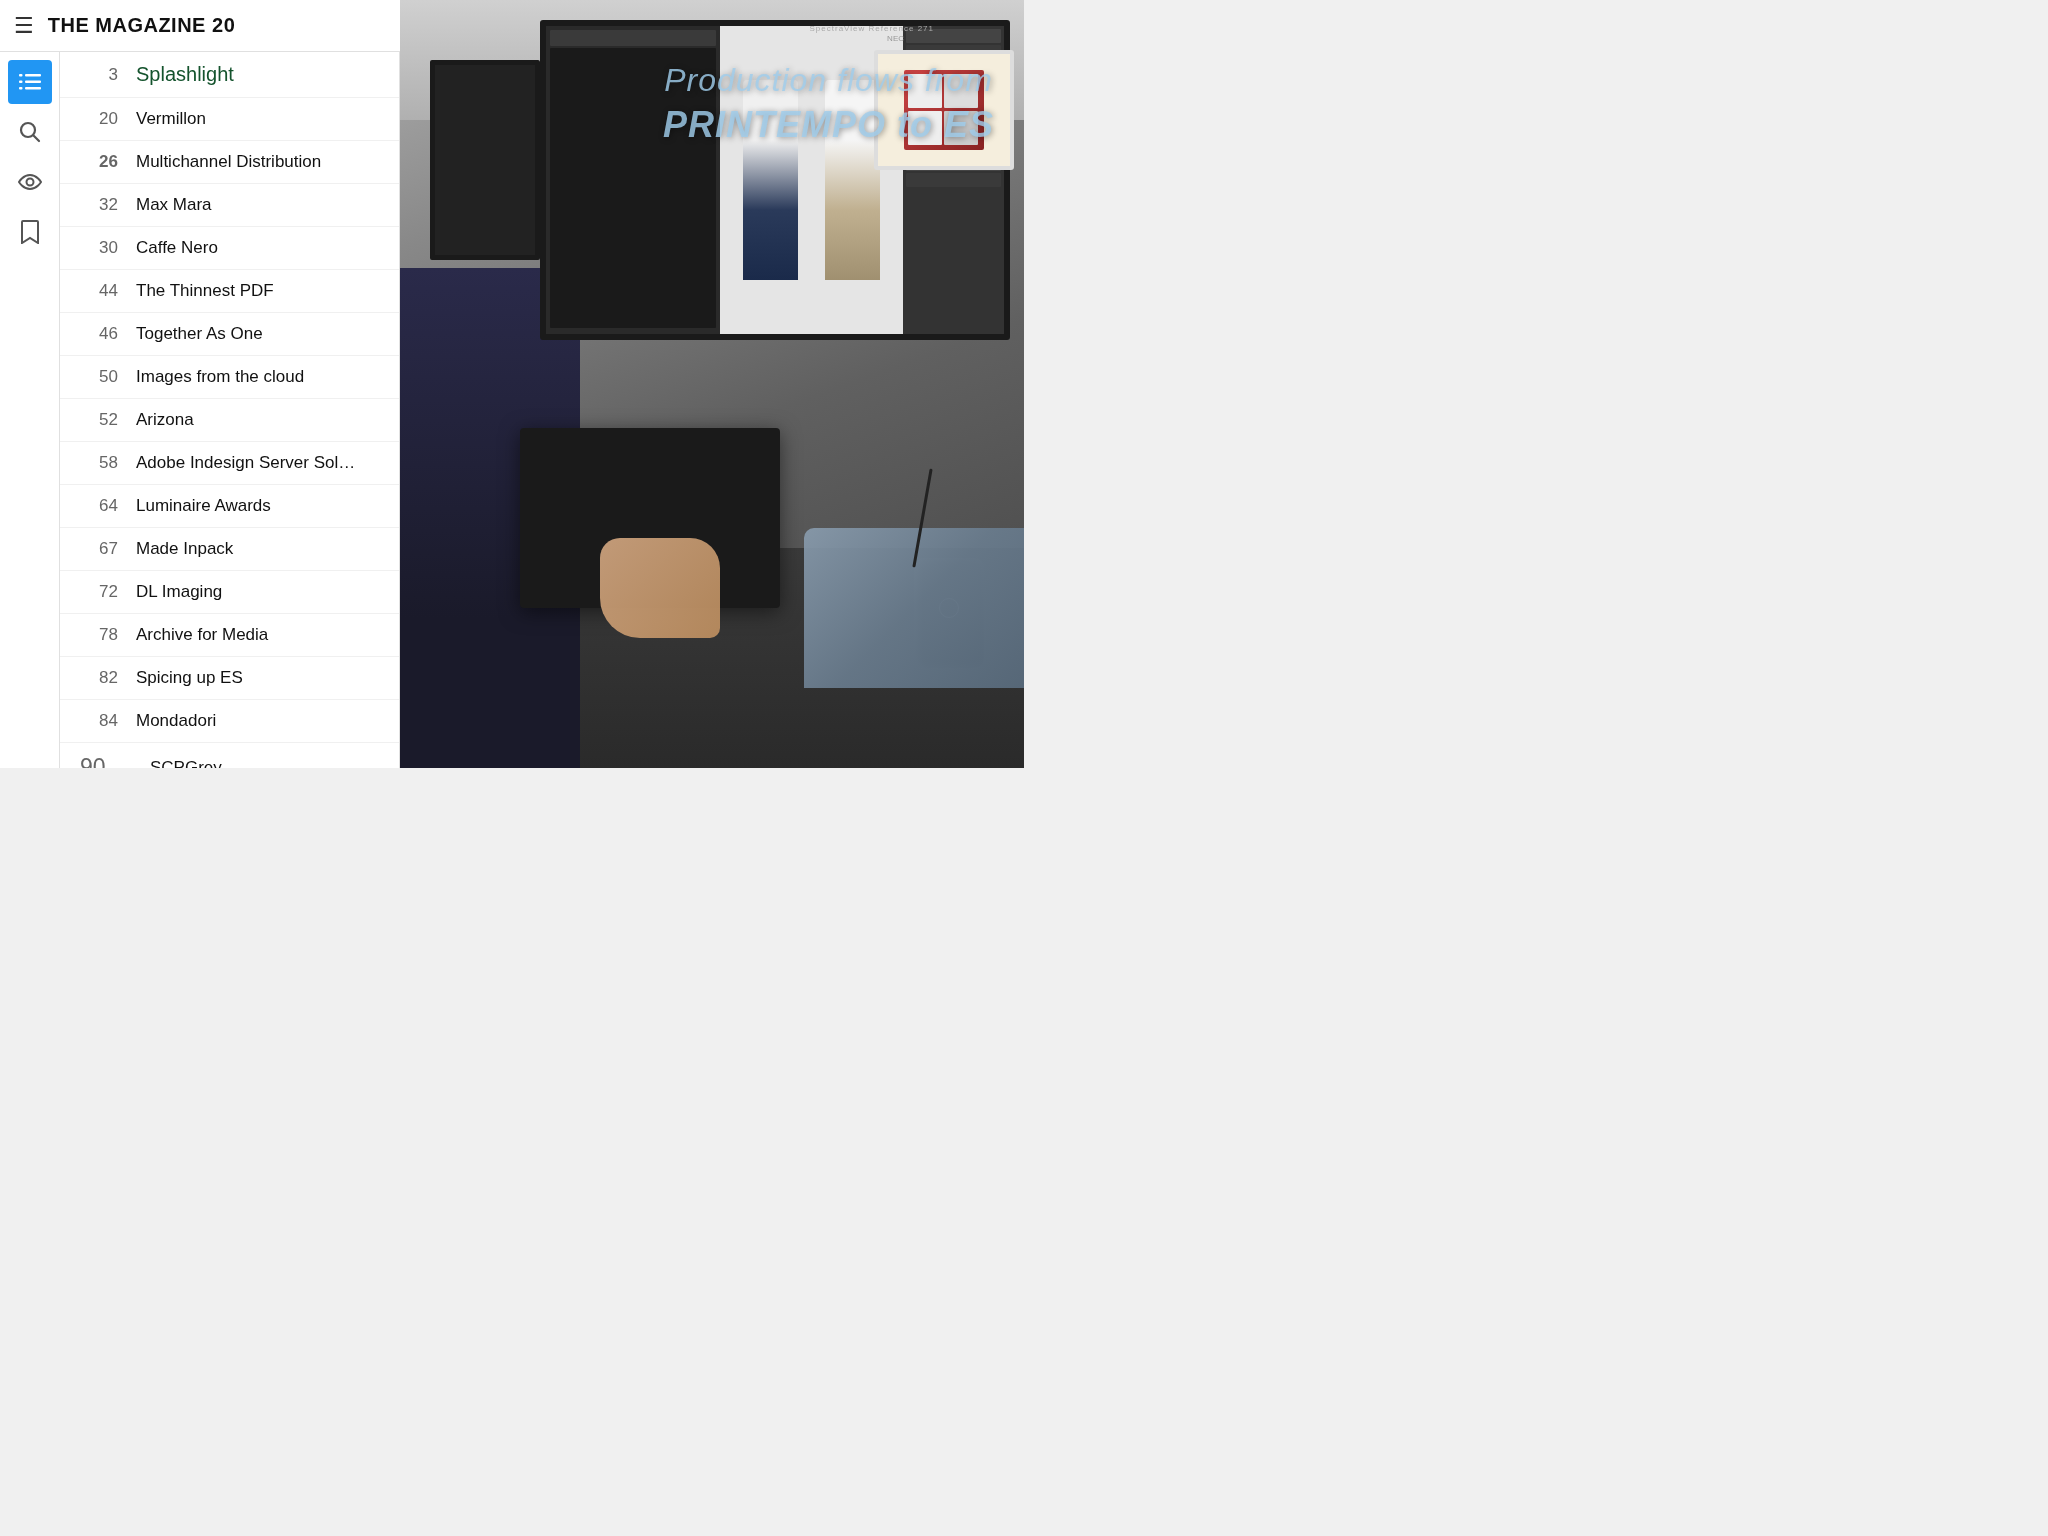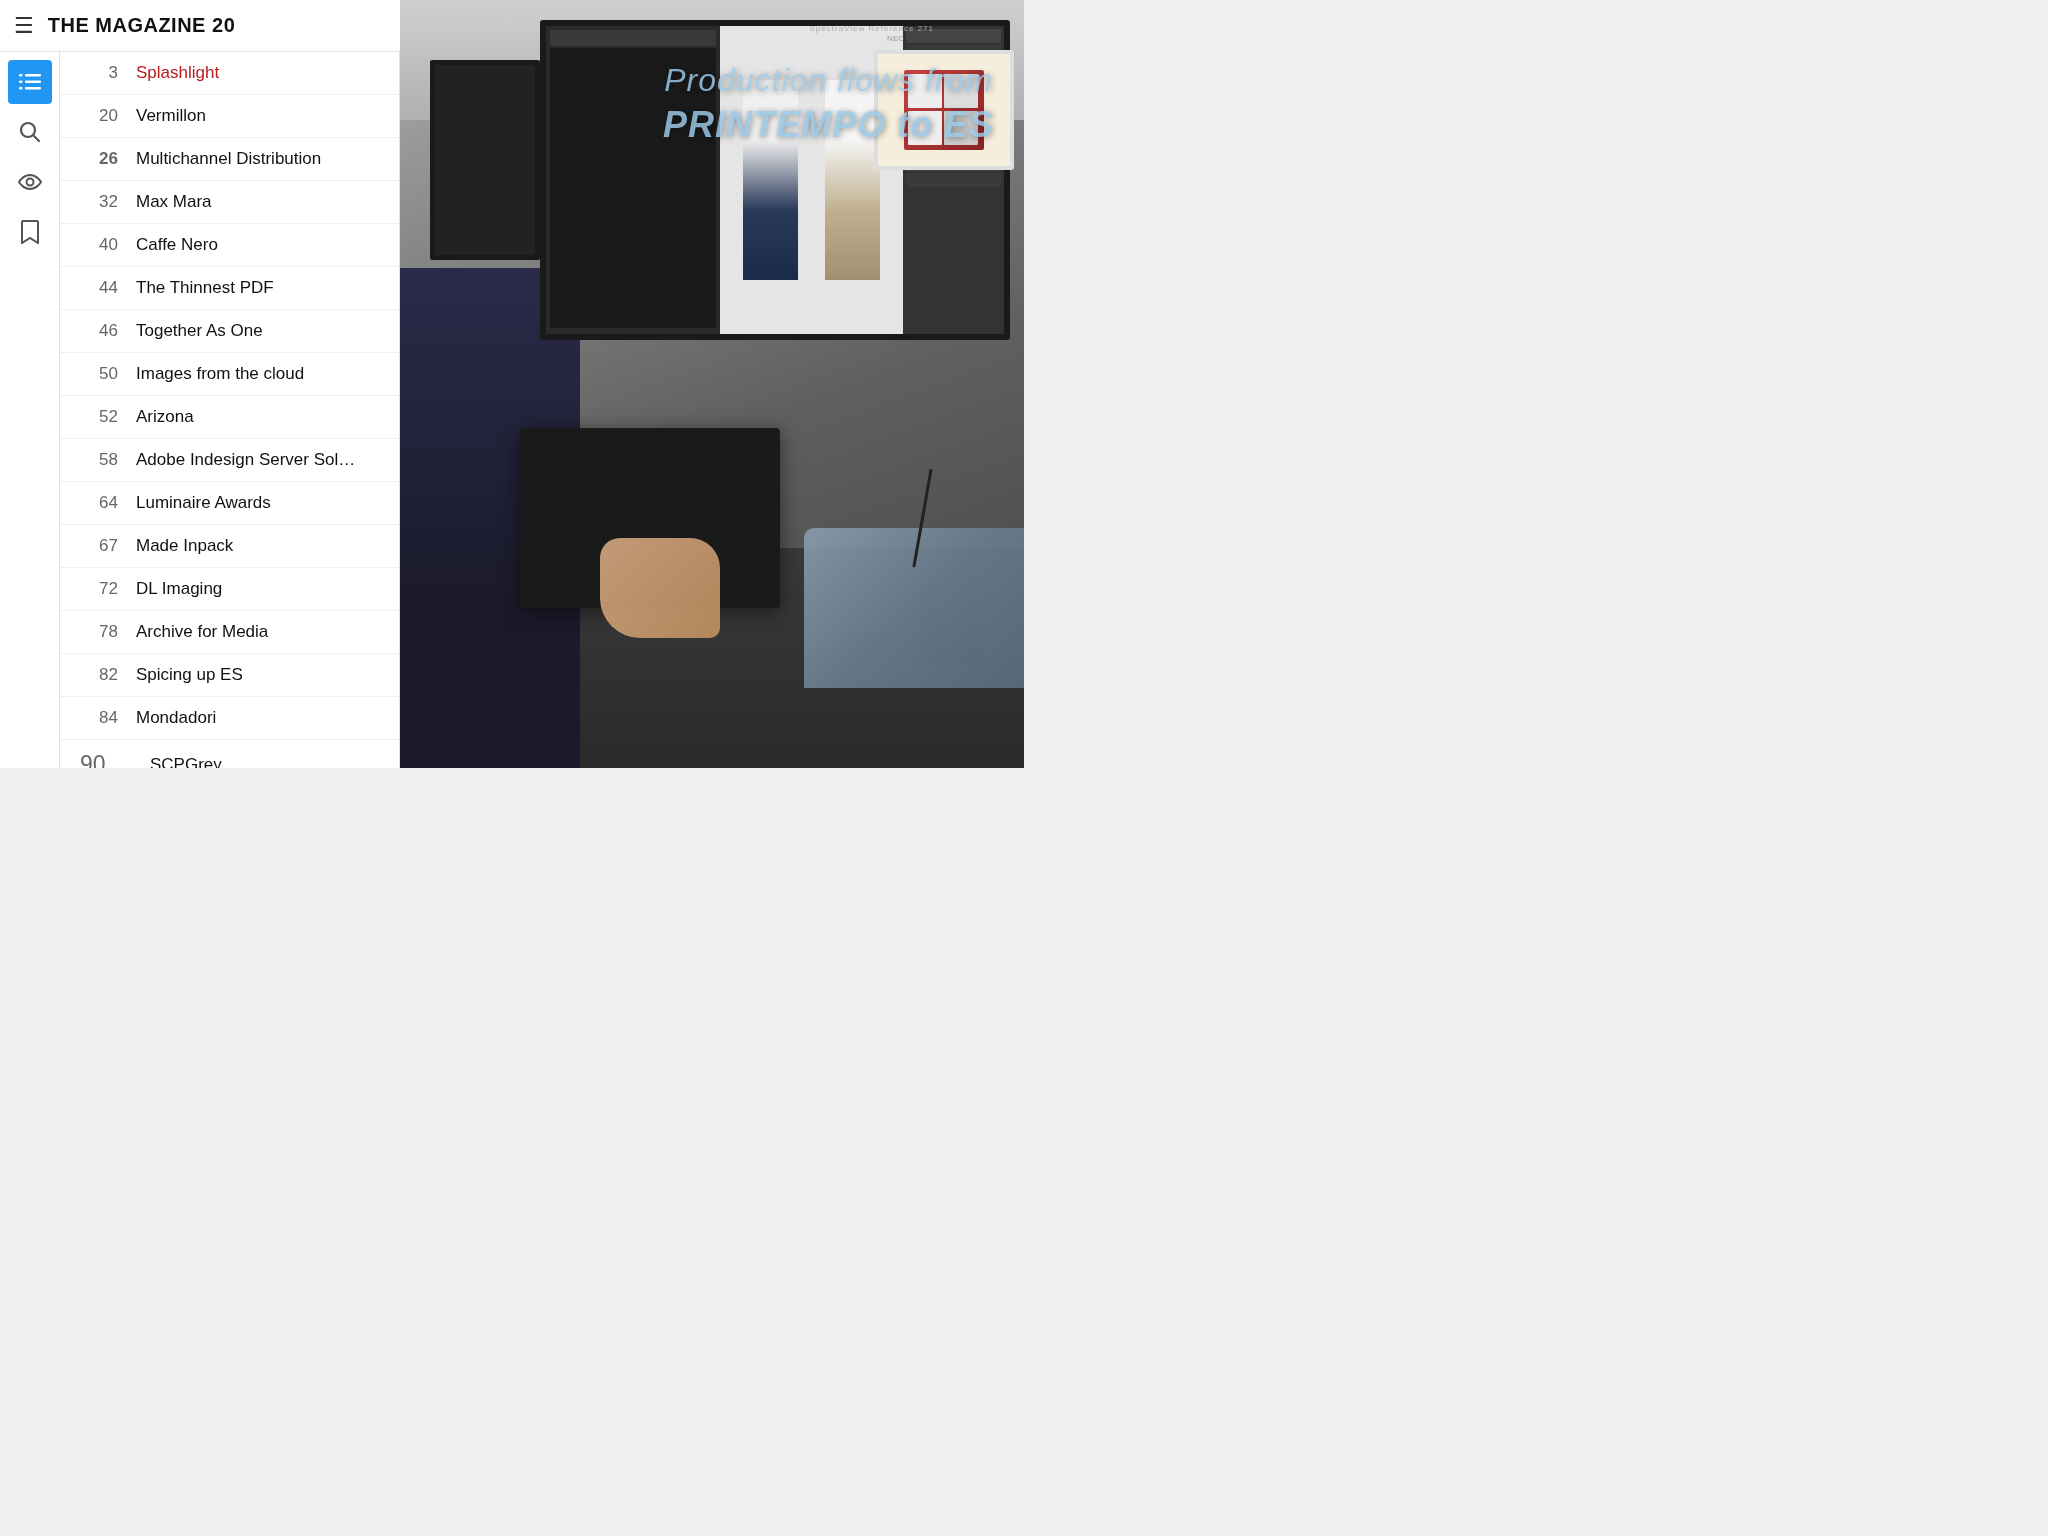--- a/index.html
+++ b/index.html
@@ -53,36 +53,36 @@
       <path d="M2 1H16C16.55 1 17 1.45 17 2V23L9 18L1 23V2C1 1.45 1.45 1 2 1Z" stroke="#555" stroke-width="2" fill="none"></path>
     </svg>
   </div>
 
 </div>
 
 <div style="width:340px;background:#fff;overflow-y:auto;border-right:1px solid #e0e0e0;margin-top:52px;flex-shrink:0;height:calc(768px - 52px);">
   <ul style="list-style:none;padding:0;margin:0;" id="toc-list">
       <li style="display: flex; align-items: center; padding: 11px 20px; cursor: pointer; border-bottom: 1px solid rgb(240, 240, 240);">
         <span style="font-size: 17px; color: rgb(102, 102, 102); width: 38px; text-align: right; margin-right: 18px; flex-shrink: 0; font-weight: 400;">3</span>
-        <span style="font-size: 17px; color: #b91c1c; font-weight: 400;">Splashlight</span>
+        <span style="font-size: 20px; color: #14532d; font-weight: 400;">Splashlight</span>
       </li>
       <li style="display: flex; align-items: center; padding: 11px 20px; cursor: pointer; border-bottom: 1px solid rgb(240, 240, 240);">
         <span style="font-size: 17px; color: rgb(102, 102, 102); width: 38px; text-align: right; margin-right: 18px; flex-shrink: 0; font-weight: 400;">20</span>
         <span style="font-size: 17px; color: rgb(17, 17, 17); font-weight: 400;">Vermillon</span>
       </li>
       <li style="display: flex; align-items: center; padding: 11px 20px; cursor: pointer; border-bottom: 1px solid rgb(240, 240, 240);">
         <span style="font-size: 17px; color: rgb(102, 102, 102); width: 38px; text-align: right; margin-right: 18px; flex-shrink: 0; font-weight: 700;">26</span>
         <span style="font-size: 17px; color: rgb(17, 17, 17); font-weight: 400;">Multichannel Distribution</span>
       </li>
       <li style="display: flex; align-items: center; padding: 11px 20px; cursor: pointer; border-bottom: 1px solid rgb(240, 240, 240);">
         <span style="font-size: 17px; color: rgb(102, 102, 102); width: 38px; text-align: right; margin-right: 18px; flex-shrink: 0; font-weight: 400;">32</span>
         <span style="font-size: 17px; color: rgb(17, 17, 17); font-weight: 400;">Max Mara</span>
       </li>
       <li style="display: flex; align-items: center; padding: 11px 20px; cursor: pointer; border-bottom: 1px solid rgb(240, 240, 240);">
-        <span style="font-size: 17px; color: rgb(102, 102, 102); width: 38px; text-align: right; margin-right: 18px; flex-shrink: 0; font-weight: 400;">40</span>
+        <span style="font-size: 17px; color: rgb(102, 102, 102); width: 38px; text-align: right; margin-right: 18px; flex-shrink: 0; font-weight: 400;">30</span>
         <span style="font-size: 17px; color: rgb(17, 17, 17); font-weight: 400;">Caffe Nero</span>
       </li>
       <li style="display: flex; align-items: center; padding: 11px 20px; cursor: pointer; border-bottom: 1px solid rgb(240, 240, 240);">
         <span style="font-size: 17px; color: rgb(102, 102, 102); width: 38px; text-align: right; margin-right: 18px; flex-shrink: 0; font-weight: 400;">44</span>
         <span style="font-size: 17px; color: rgb(17, 17, 17); font-weight: 400;">The Thinnest PDF</span>
       </li>
       <li style="display: flex; align-items: center; padding: 11px 20px; cursor: pointer; border-bottom: 1px solid rgb(240, 240, 240);">
         <span style="font-size: 17px; color: rgb(102, 102, 102); width: 38px; text-align: right; margin-right: 18px; flex-shrink: 0; font-weight: 400;">46</span>
         <span style="font-size: 17px; color: rgb(17, 17, 17); font-weight: 400;">Together As One</span>
       </li>

